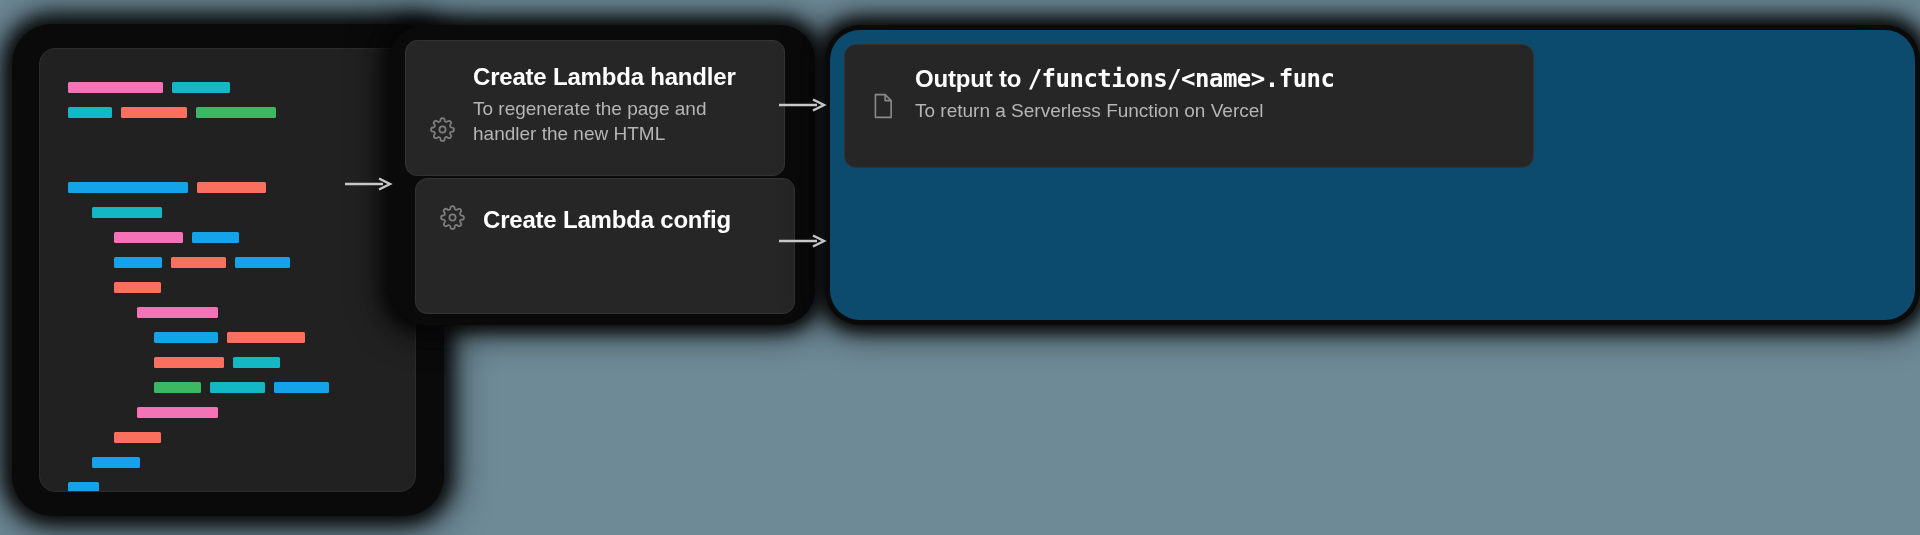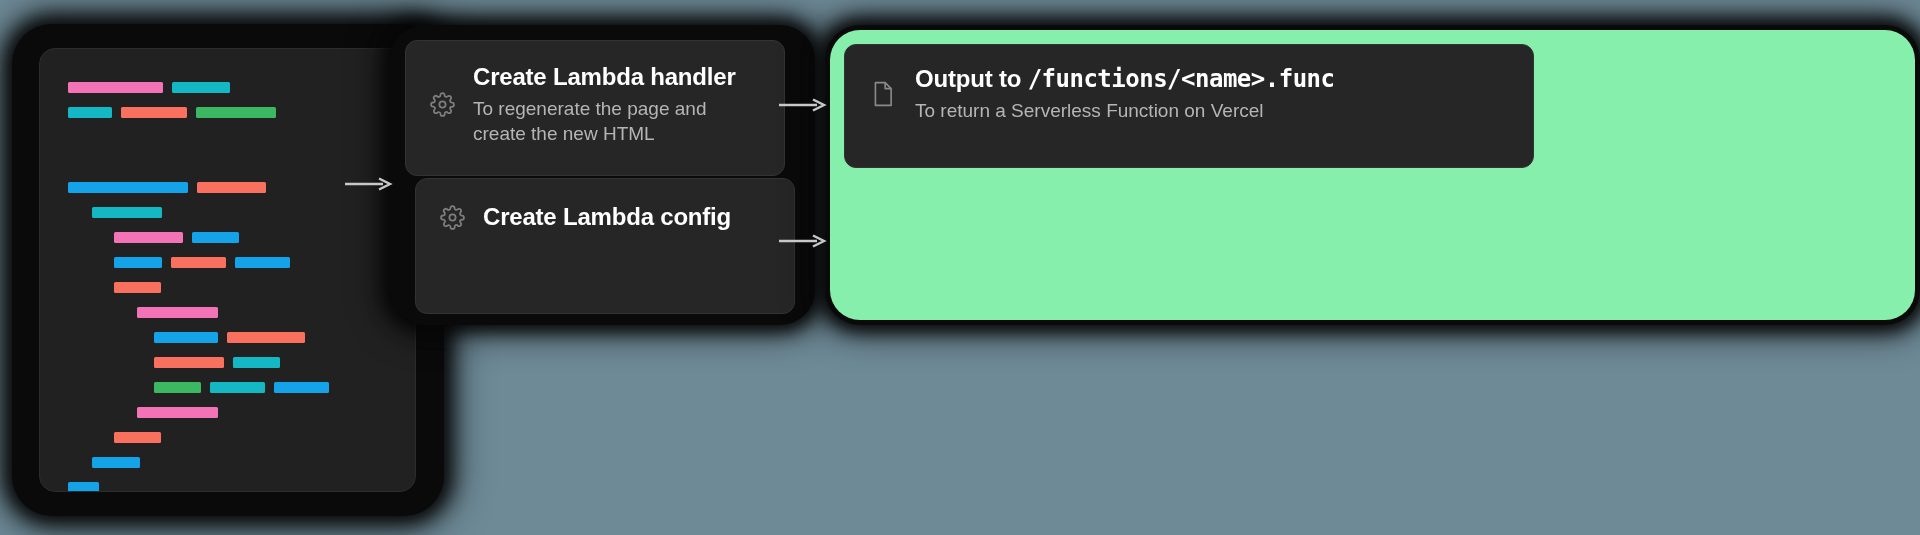--- a/index.html
+++ b/index.html
@@ -102,21 +102,21 @@
 
   .card {
     position: absolute;
     background: #262626;
     border: 1px solid #333333;
     border-radius: 12px;
   }
 
   .card-inner {
     display: flex;
-    align-items: center;
+    align-items: flex-end;
     gap: 18px;
     padding: 22px 24px 20px 24px;
   }
 
   .card-icon {
     flex: 0 0 auto;
     margin-top: 4px;
     color: #7d7d7d;
     display: block;
   }
@@ -144,21 +144,21 @@
   .mid-card-2 { left: 10px; top: 148px; width: 380px; height: 136px; margin-left: 10px; }
 
   
   .right-group {
     position: absolute;
     left: 830px;
     top: 30px;
     width: 1085px;
     height: 290px;
     border-radius: 30px;
-    background: #86efac;
+    background: #0c4a6e;
     box-shadow:
       0 0 0 5px #0a0a0a,
       0 0 16px 12px rgba(6,6,6,0.95),
       0 0 30px 18px rgba(8,8,8,0.5);
   }
 
   .right-card-1 { left: 14px; top: 14px;  width: 690px;  height: 124px; }
   .right-card-2 { left: 14px; top: 150px; width: 1056px; height: 124px; }
 
   .right-card .card-inner { padding: 20px 26px 18px 26px; gap: 20px; }
@@ -266,21 +266,21 @@
     <div class="card mid-card-1">
       <div class="card-inner">
         <span class="card-icon">
           <svg width="25" height="25" viewBox="0 0 24 24" fill="none" stroke="currentColor" stroke-width="1.7" stroke-linecap="round" stroke-linejoin="round">
             <circle cx="12" cy="12" r="3"></circle>
             <path d="M19.4 15a1.65 1.65 0 0 0 .33 1.82l.06.06a2 2 0 1 1-2.83 2.83l-.06-.06a1.65 1.65 0 0 0-1.82-.33 1.65 1.65 0 0 0-1 1.51V21a2 2 0 1 1-4 0v-.09A1.65 1.65 0 0 0 9 19.4a1.65 1.65 0 0 0-1.82.33l-.06.06a2 2 0 1 1-2.83-2.83l.06-.06a1.65 1.65 0 0 0 .33-1.82 1.65 1.65 0 0 0-1.51-1H3a2 2 0 1 1 0-4h.09A1.65 1.65 0 0 0 4.6 9a1.65 1.65 0 0 0-.33-1.82l-.06-.06a2 2 0 1 1 2.83-2.83l.06.06A1.65 1.65 0 0 0 9 4.6a1.65 1.65 0 0 0 1-1.51V3a2 2 0 1 1 4 0v.09a1.65 1.65 0 0 0 1 1.51 1.65 1.65 0 0 0 1.82-.33l.06-.06a2 2 0 1 1 2.83 2.83l-.06.06A1.65 1.65 0 0 0 19.4 9c.14.35.38.64.69.84.3.2.66.31 1.02.31H21a2 2 0 1 1 0 4h-.09c-.36 0-.72.11-1.02.31-.31.2-.55.49-.69.84z"></path>
           </svg>
         </span>
         <div class="card-text">
           <div class="card-title">Create Lambda handler</div>
-          <div class="card-sub">To regenerate the page and create the new HTML</div>
+          <div class="card-sub">To regenerate the page and handler the new HTML</div>
         </div>
       </div>
     </div>
 
     <div class="card mid-card-2">
       <div class="card-inner">
         <span class="card-icon">
           <svg width="25" height="25" viewBox="0 0 24 24" fill="none" stroke="currentColor" stroke-width="1.7" stroke-linecap="round" stroke-linejoin="round">
             <circle cx="12" cy="12" r="3"></circle>
             <path d="M19.4 15a1.65 1.65 0 0 0 .33 1.82l.06.06a2 2 0 1 1-2.83 2.83l-.06-.06a1.65 1.65 0 0 0-1.82-.33 1.65 1.65 0 0 0-1 1.51V21a2 2 0 1 1-4 0v-.09A1.65 1.65 0 0 0 9 19.4a1.65 1.65 0 0 0-1.82.33l-.06.06a2 2 0 1 1-2.83-2.83l.06-.06a1.65 1.65 0 0 0 .33-1.82 1.65 1.65 0 0 0-1.51-1H3a2 2 0 1 1 0-4h.09A1.65 1.65 0 0 0 4.6 9a1.65 1.65 0 0 0-.33-1.82l-.06-.06a2 2 0 1 1 2.83-2.83l.06.06A1.65 1.65 0 0 0 9 4.6a1.65 1.65 0 0 0 1-1.51V3a2 2 0 1 1 4 0v.09a1.65 1.65 0 0 0 1 1.51 1.65 1.65 0 0 0 1.82-.33l.06-.06a2 2 0 1 1 2.83 2.83l-.06.06A1.65 1.65 0 0 0 19.4 9c.14.35.38.64.69.84.3.2.66.31 1.02.31H21a2 2 0 1 1 0 4h-.09c-.36 0-.72.11-1.02.31-.31.2-.55.49-.69.84z"></path>

